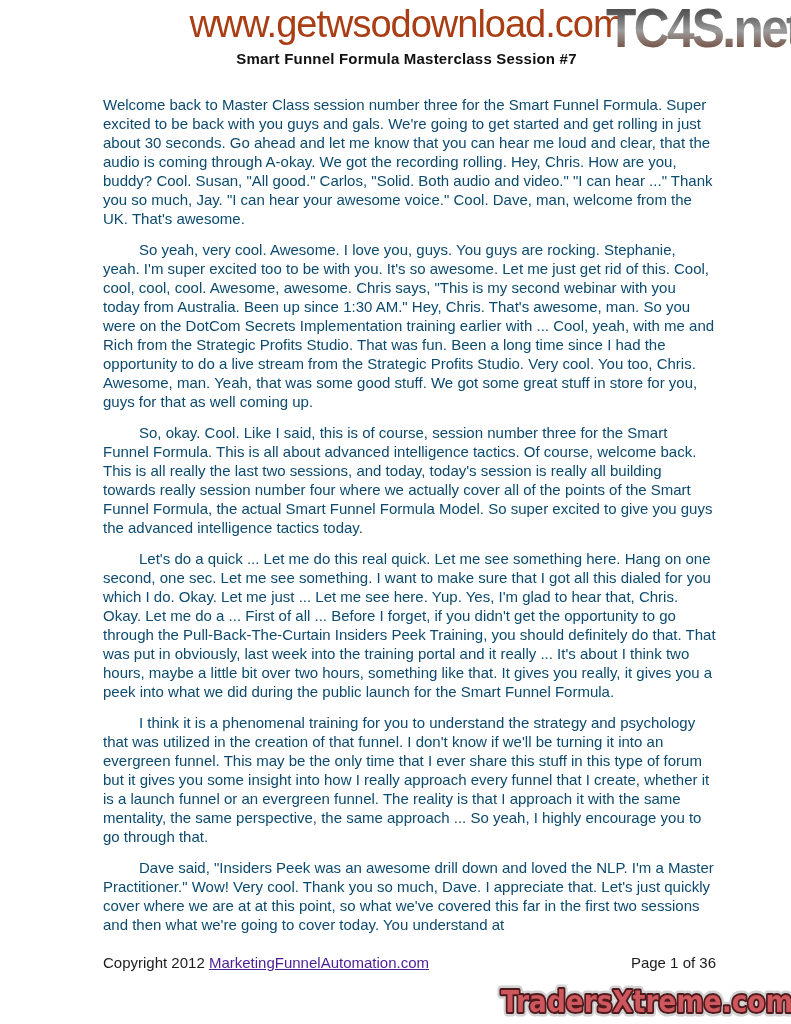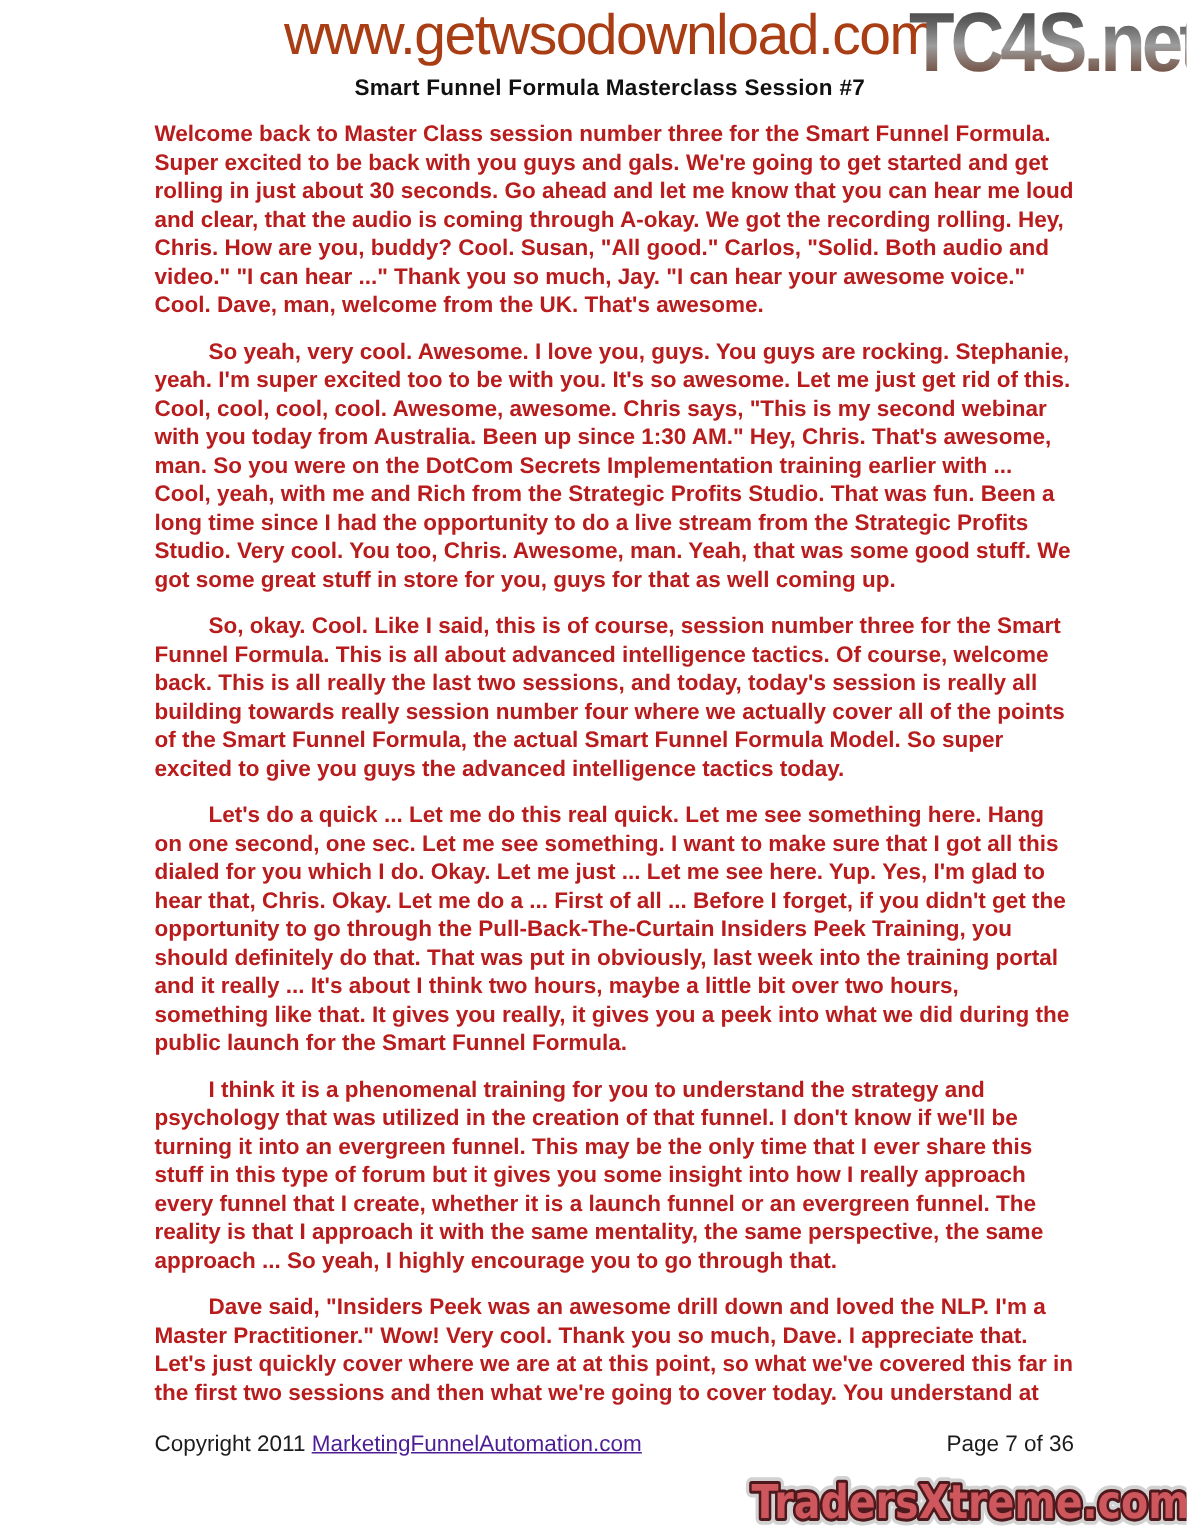--- a/index.html
+++ b/index.html
@@ -44,28 +44,27 @@
     text-align: center;
     font-size: 15px;
     font-weight: bold;
     color: #111111;
     letter-spacing: 0.2px;
   }
 
   
   .body-text {
     position: absolute;
-    top: 80px;
+    top: 95px;
     left: 92px;
     width: 613px;
     font-size: 15px;
     line-height: 19px;
-    color: #b91c1c;
+    color: #0c4a6e;
     text-align: left;
-    font-weight: bold;
   }
   .body-text p {
     margin: 0 0 12px 0;
     text-indent: 36px;
   }
   .body-text p.no-indent { text-indent: 0; }
 
   
   .dlsub-watermark {
     position: absolute;
@@ -135,23 +134,23 @@
     <p>So yeah, very cool. Awesome. I love you, guys. You guys are rocking. Stephanie, yeah. I'm super excited too to be with you. It's so awesome. Let me just get rid of this. Cool, cool, cool, cool. Awesome, awesome. Chris says, "This is my second webinar with you today from Australia. Been up since 1:30 AM." Hey, Chris. That's awesome, man. So you were on the DotCom Secrets Implementation training earlier with ... Cool, yeah, with me and Rich from the Strategic Profits Studio. That was fun. Been a long time since I had the opportunity to do a live stream from the Strategic Profits Studio. Very cool. You too, Chris. Awesome, man. Yeah, that was some good stuff. We got some great stuff in store for you, guys for that as well coming up.</p>
     <p>So, okay. Cool. Like I said, this is of course, session number three for the Smart Funnel Formula. This is all about advanced intelligence tactics. Of course, welcome back. This is all really the last two sessions, and today, today's session is really all building towards really session number four where we actually cover all of the points of the Smart Funnel Formula, the actual Smart Funnel Formula Model. So super excited to give you guys the advanced intelligence tactics today.</p>
     <p>Let's do a quick ... Let me do this real quick. Let me see something here. Hang on one second, one sec. Let me see something. I want to make sure that I got all this dialed for you which I do. Okay. Let me just ... Let me see here. Yup. Yes, I'm glad to hear that, Chris. Okay. Let me do a ... First of all ... Before I forget, if you didn't get the opportunity to go through the Pull-Back-The-Curtain Insiders Peek Training, you should definitely do that. That was put in obviously, last week into the training portal and it really ... It's about I think two hours, maybe a little bit over two hours, something like that. It gives you really, it gives you a peek into what we did during the public launch for the Smart Funnel Formula.</p>
     <p>I think it is a phenomenal training for you to understand the strategy and psychology that was utilized in the creation of that funnel. I don't know if we'll be turning it into an evergreen funnel. This may be the only time that I ever share this stuff in this type of forum but it gives you some insight into how I really approach every funnel that I create, whether it is a launch funnel or an evergreen funnel. The reality is that I approach it with the same mentality, the same perspective, the same approach ... So yeah, I highly encourage you to go through that.</p>
     <p>Dave said, "Insiders Peek was an awesome drill down and loved the NLP. I'm a Master Practitioner." Wow! Very cool. Thank you so much, Dave. I appreciate that. Let's just quickly cover where we are at at this point, so what we've covered this far in the first two sessions and then what we're going to cover today. You understand at</p>
   </div>
 
 
   <div class="footer">
     <span class="copyright">
-      <span>Copyright 2011 </span><a>MarketingFunnelAutomation.com</a>
+      <span>Copyright 2012 </span><a>MarketingFunnelAutomation.com</a>
     </span>
-    <span class="page-num">Page 7 of 36</span>
+    <span class="page-num">Page 1 of 36</span>
   </div>
 
   <div class="tx-watermark">
     <svg width="302" height="42" viewBox="0 0 302 42">
 
       <text x="151" y="31" text-anchor="middle" font-family="DejaVu Sans, sans-serif" font-size="31" font-weight="bold" textLength="292" lengthAdjust="spacingAndGlyphs" fill="none" stroke="#d2d2d2" stroke-width="9" stroke-linejoin="round">TradersXtreme.com</text>
 
       <text x="151" y="31" text-anchor="middle" font-family="DejaVu Sans, sans-serif" font-size="31" font-weight="bold" textLength="292" lengthAdjust="spacingAndGlyphs" fill="none" stroke="#4d191c" stroke-width="4" stroke-linejoin="round">TradersXtreme.com</text>
 
       <text x="151" y="31" text-anchor="middle" font-family="DejaVu Sans, sans-serif" font-size="31" font-weight="bold" textLength="292" lengthAdjust="spacingAndGlyphs" fill="#cd575c">TradersXtreme.com</text>

